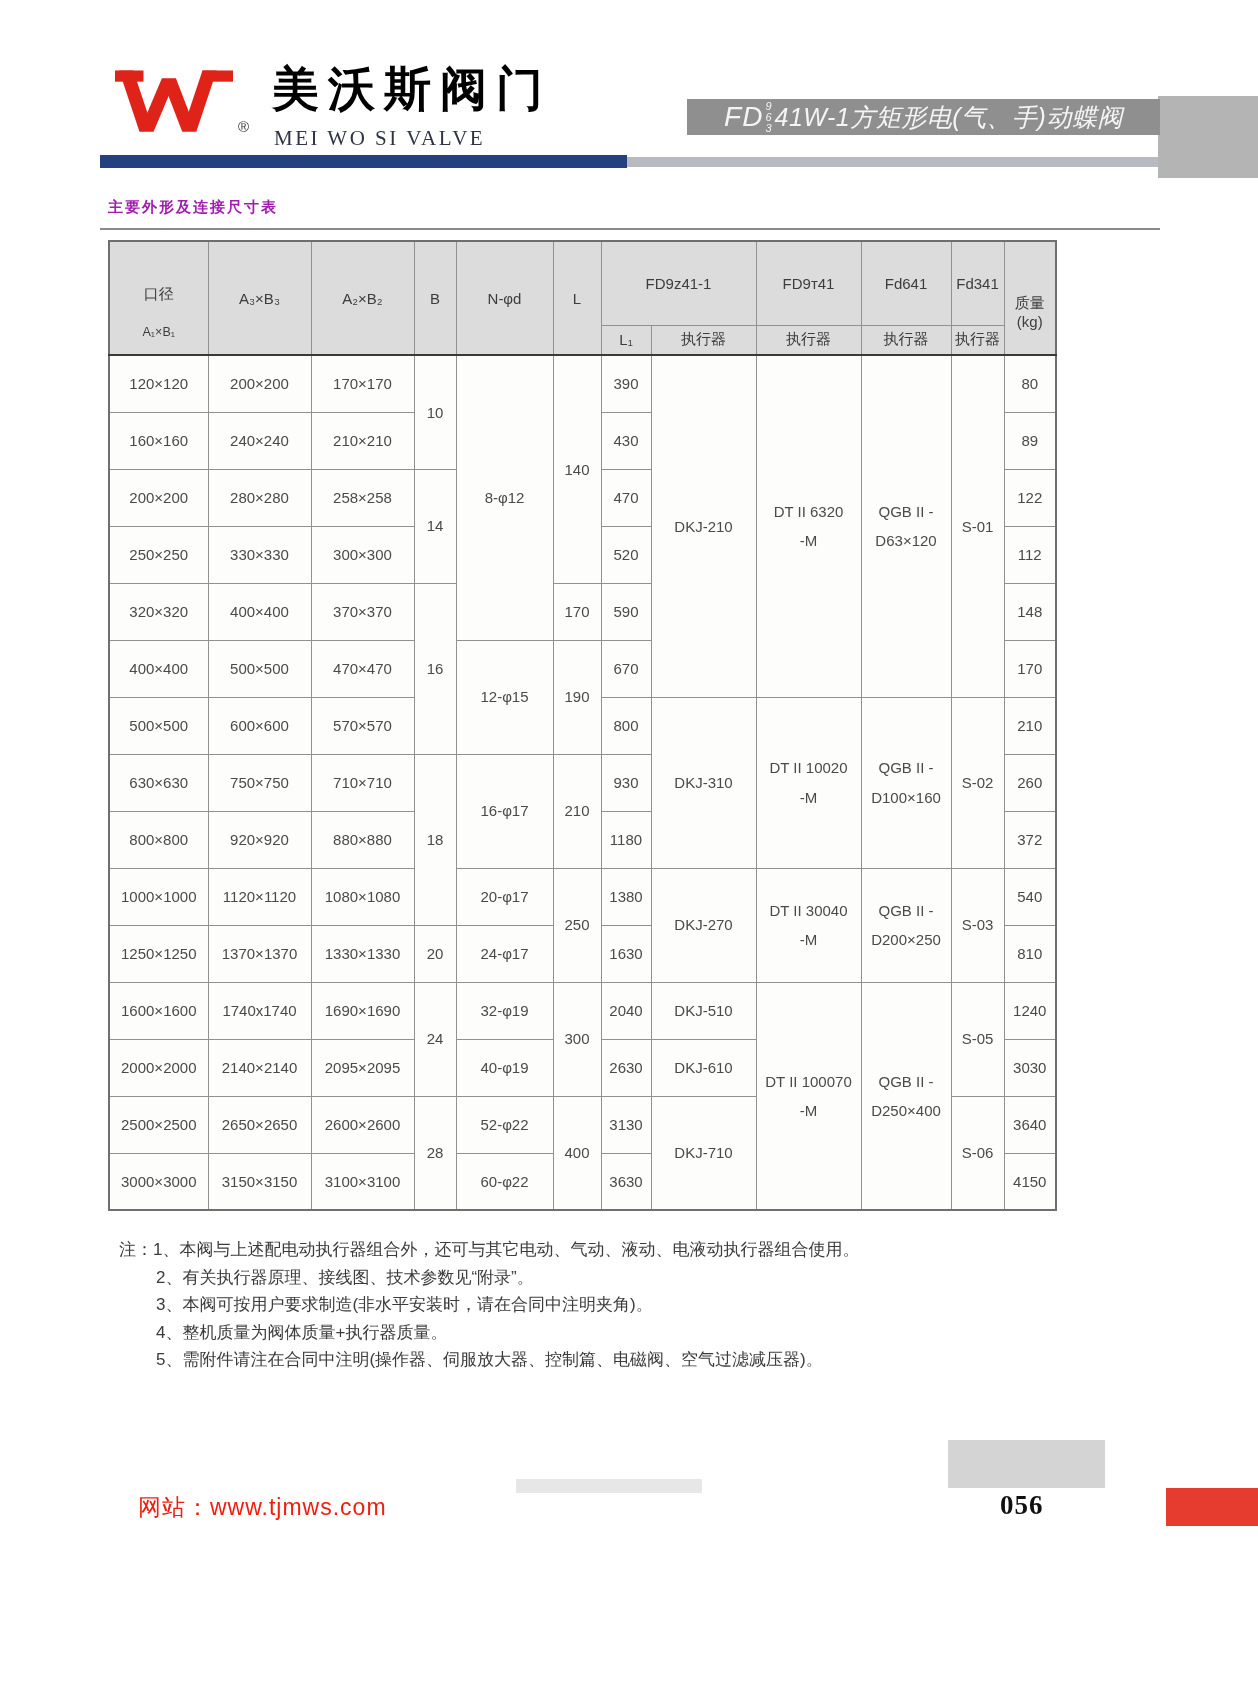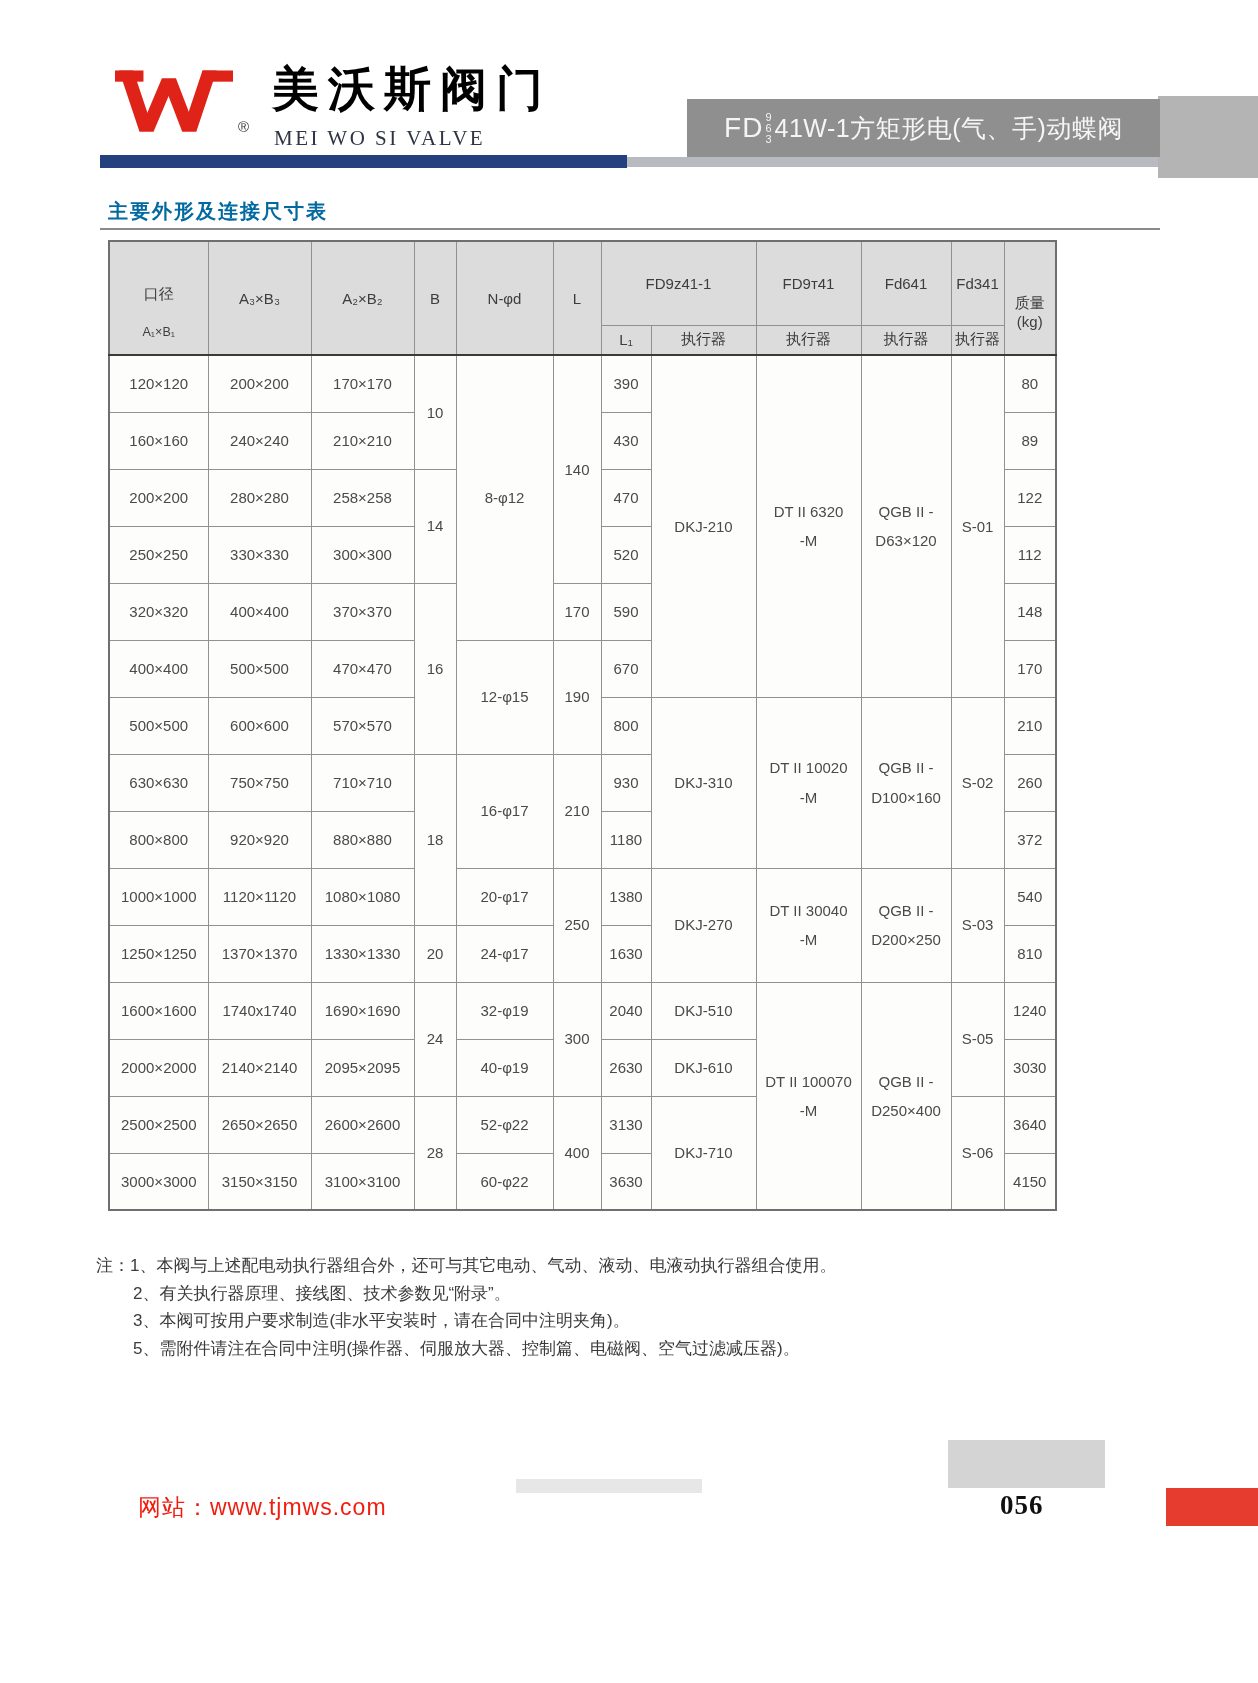--- a/index.html
+++ b/index.html
@@ -10,47 +10,47 @@
   
   .brand-logo { position:absolute; left:115px; top:68px; width:118px; height:66px; }
   .reg-mark { position:absolute; left:238px; top:118px; font-size:15px; color:#3a3a3a; }
   .brand-cn { position:absolute; left:272px; top:58px; width:420px; font-family:Liberation Mono, monospace;
               font-weight:bold; font-size:47px; letter-spacing:9px; color:#000000; }
   .brand-en { position:absolute; left:274px; top:126px; font-family:Liberation Serif, serif;
               font-size:21px; letter-spacing:2.5px; color:#2e3442; }
   .rule-navy { position:absolute; left:100px; top:155px; width:527px; height:13px; background:#24407e; }
   .rule-gray { position:absolute; left:627px; top:157px; width:533px; height:10px; background:#b7bac0; }
   .title-side-strip { position:absolute; left:1158px; top:96px; width:100px; height:82px; background:#b4b4b4; }
-  .title-bar { position:absolute; left:687px; top:99px; width:473px; height:58px; background:#8f8f8f;
-               display:flex; align-items:center; justify-content:center; color:#f5f5f5; }
+  .title-bar { position:absolute; left:687px; top:99px; width:473px; height:36px; background:#8f8f8f;
+               display:flex; align-items:center; justify-content:center; color:#f5f5f5;font-style:italic; }
   .title-prefix { font-size:28px; letter-spacing:1px; }
   .title-stack { display:flex; flex-direction:column; justify-content:center; margin:0 3px 0 2px; }
   .title-stack span { font-size:11px; line-height:11px; text-align:center; }
   .title-suffix { font-size:25px; letter-spacing:0.5px; }
 
   
-  .section-title { position:absolute; left:108px; top:198px; font-size:20px; font-weight:bold; color:#0369a1; letter-spacing:2px; }
+  .section-title { position:absolute; left:108px; top:198px; font-size:15px; font-weight:bold; color:#a21caf; letter-spacing:2px; }
   .section-rule { position:absolute; left:100px; top:228px; width:1060px; height:2px; background:#8a8a8a; }
 
   
   .table-wrap { position:absolute; left:108px; top:240px; }
   table { border-collapse:collapse; table-layout:fixed; width:948px; color:#4a4a4a; }
   th, td { border:1px solid #919191; text-align:center; vertical-align:middle; padding:0 2px; }
   table { border:2px solid #6f6f6f; }
   thead th { background:#dcdcdc; font-weight:normal; color:#3d3d3d; font-size:15px; }
   thead tr.h1 { height:84px; }
   thead tr.h2 { height:30px; }
   thead tr.h2 th { border-bottom:2px solid #3a3a3a; }
   thead th[rowspan="2"] { border-bottom:2px solid #3a3a3a; }
   .hdr-small { font-size:12.5px; margin-top:21px; }
   .hdr-line1 { font-size:15px;margin-top:28px; }
   tbody td { height:57px; background:#fdfdfc; font-size:15px; white-space:pre-line; line-height:1.95; }
 
   
-  .notes { position:absolute; left:96px; top:1236px; width:960px; font-size:17px; color:#3b3b3b;margin-top:16px; }
+  .notes { position:absolute; left:119px; top:1236px; width:960px; font-size:17px; color:#3b3b3b; }
   .note-line { line-height:27.5px; padding-left:37px; }
   .note-line.first { padding-left:0; }
 
   
   .footer-site { position:absolute; left:138px; top:1492px; font-size:23px; color:#f11d0e; letter-spacing:1px; }
   .footer-gray-box { position:absolute; left:948px; top:1440px; width:157px; height:48px; background:#d4d4d4; }
   .footer-faint-mark { position:absolute; left:516px; top:1479px; width:186px; height:14px; background:#e7e7e7; }
   .page-number { position:absolute; left:1000px; top:1490px; font-family:"Liberation Serif", serif;
                  font-weight:bold; font-size:27px; color:#101010; letter-spacing:1px; }
   .footer-red-block { position:absolute; left:1166px; top:1488px; width:92px; height:38px; background:#e63c2f; }
@@ -289,20 +289,21 @@
             <td>4150</td>
           </tr>
         </tbody>
     </table>
   </div>
 
   <div class="notes">
     <div class="note-line first"><span>注：</span><span>1、本阀与上述配电动执行器组合外，还可与其它电动、气动、液动、电液动执行器组合使用。</span></div>
     <div class="note-line">2、有关执行器原理、接线图、技术参数见“附录”。</div>
     <div class="note-line">3、本阀可按用户要求制造(非水平安装时，请在合同中注明夹角)。</div>
+    <div class="note-line">4、整机质量为阀体质量+执行器质量。</div>
     <div class="note-line">5、需附件请注在合同中注明(操作器、伺服放大器、控制篇、电磁阀、空气过滤减压器)。</div>
   </div>
 
   <div class="footer-gray-box"></div>
   <div class="footer-faint-mark"></div>
   <div class="footer-site">网站：www.tjmws.com</div>
   <div class="page-number">056</div>
   <div class="footer-red-block"></div>
 
 </div>

